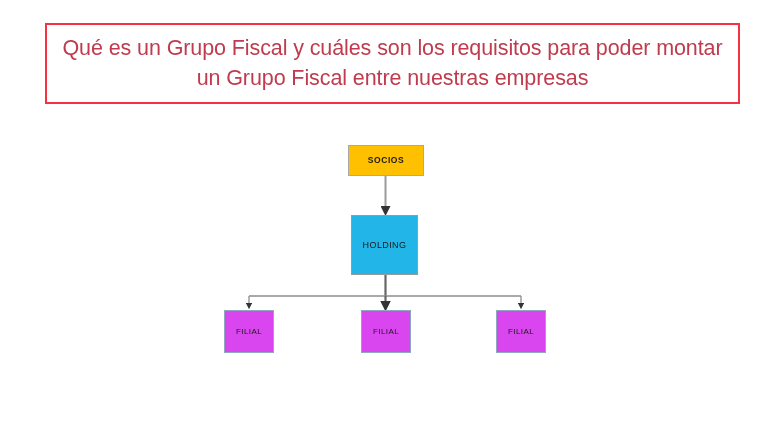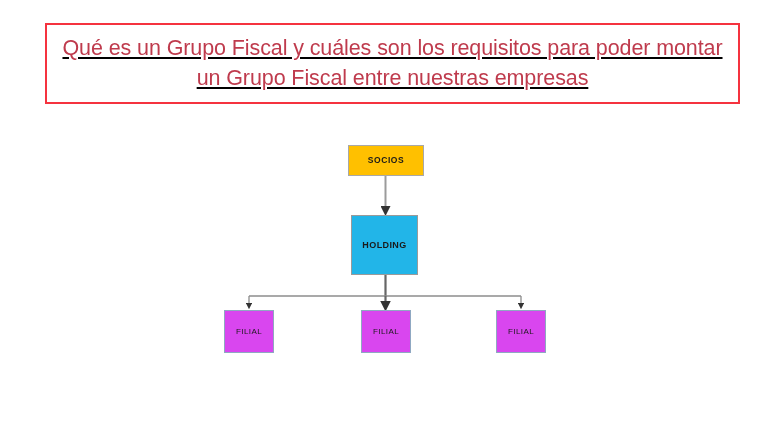--- a/index.html
+++ b/index.html
@@ -28,21 +28,20 @@
     left: 45px;
     top: 23px;
     width: 695px;
     height: 81px;
     box-sizing: border-box;
     border: 2px solid #f5333f;
     background: #ffffff;
     display: flex;
     align-items: center;
     justify-content: center;
-    text-decoration: underline;
   }
   #title-text {
     color: #bf3b4d;
     font-family: "Liberation Sans", sans-serif;
     font-size: 21.5px;
     font-weight: 400;
     line-height: 1.35;
     text-align: center;
     letter-spacing: -0.1px;
     padding: 0 10px;
@@ -94,21 +93,21 @@
   #node-holding {
     left: 351px;
     top: 215px;
     width: 67px;
     height: 60px;
     background: #22b5e8;
     border-color: #9a9a9a;
   }
   #node-holding .node-label {
     font-size: 9px;
-    font-weight: 700;
+    font-weight: 400;
     letter-spacing: 0.4px;
   }
   .node-filial {
     top: 310px;
     width: 50px;
     height: 43px;
     background: #d946ef;
     border-color: #8fa8c2;
   }
   .node-filial .node-label {

